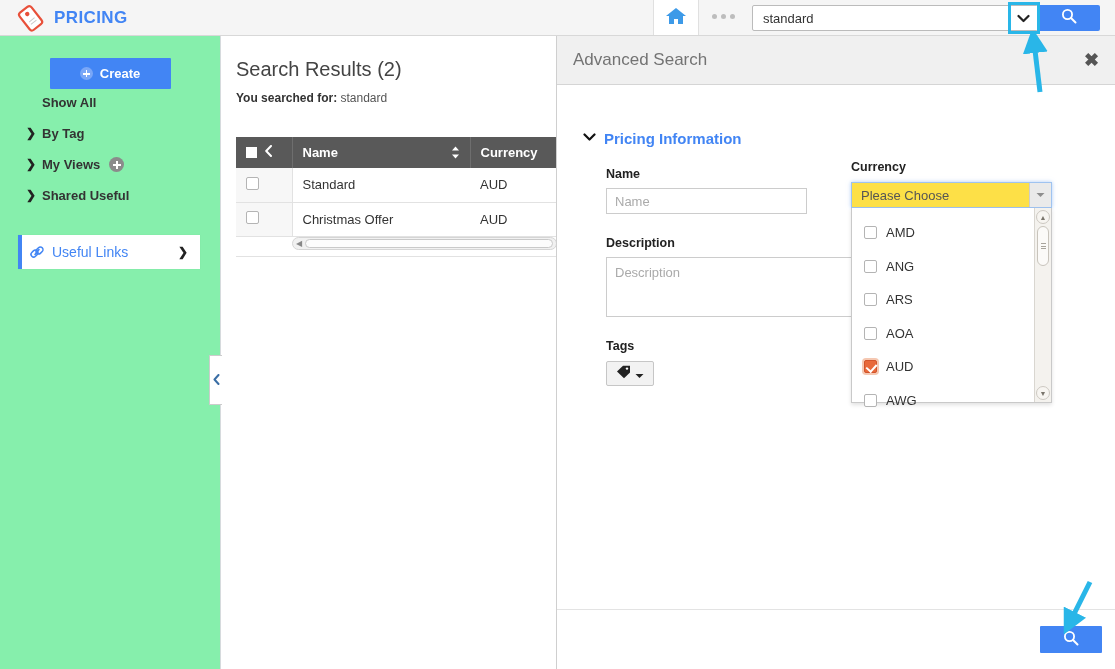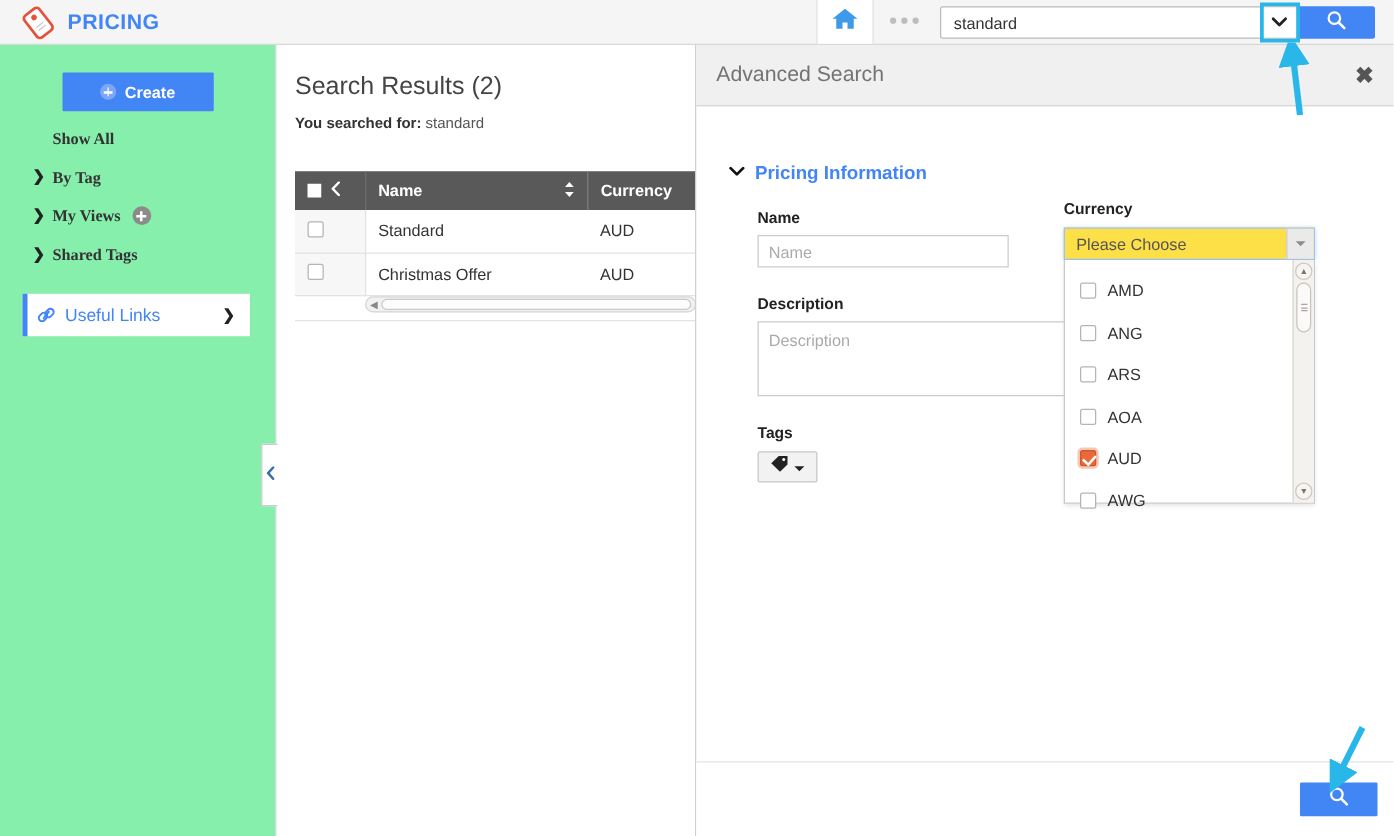--- a/index.html
+++ b/index.html
@@ -82,24 +82,23 @@
   .nav-card {
     margin: 16px 20px 0 18px; height: 34px; background: #ffffff;
     border-left: 4px solid #4285f4; display: flex; align-items: center;
     cursor: pointer; box-shadow: 0 0 1px rgba(0,0,0,.08);
   }
   .nav-card .ic { width: 30px; display: flex; justify-content: center; align-items: center; }
   .nav-card .lbl { font-size: 14px; color: #4285f4; flex: 1; }
   .nav-card .ch { padding-right: 12px; font-size: 12px; color: #222; font-weight: bold; }
 
   .sub-item {
-    display: flex; align-items: center; height: 31px;
+    display: flex; align-items: flex-start; height: 31px;
     padding-left: 26px; font-size: 13px; font-weight: bold; color: #333;
     cursor: pointer;
-    font-family: Liberation Serif, serif;
   }
   .sub-item .arw { width: 16px; color: #222; font-size: 12px; font-weight: bold; }
   .sub-item.noarw { padding-left: 42px; }
   .plus-grey {
     width: 15px; height: 15px; border-radius: 50%; background: #8b8b8b;
     margin-left: 9px; position: relative; display: inline-block;
   }
   .plus-grey:before, .plus-grey:after { content: ""; position: absolute; background: #fff; }
   .plus-grey:before { left: 3.5px; top: 7px; width: 8px; height: 1.5px; }
   .plus-grey:after { left: 6.75px; top: 3.5px; width: 1.5px; height: 8px; }
@@ -331,21 +330,21 @@
         <span class="arw">❯</span>
         <span>By Tag</span>
       </div>
       <div class="sub-item">
         <span class="arw">❯</span>
         <span>My Views</span>
         <span class="plus-grey"></span>
       </div>
       <div class="sub-item">
         <span class="arw">❯</span>
-        <span>Shared Tags</span>
+        <span>Shared Useful</span>
       </div>
     </div>
 
     <div class="nav-card" style="justify-content:center;">
       <span class="ic">
         <svg width="16" height="14" viewBox="0 0 16 14">
           <path d="M6 9.5 L10 4.5" stroke="#4285f4" stroke-width="1.6" stroke-linecap="round"></path>
           <path d="M9.5 2.8 a2.6 2.6 0 0 1 3.7 3.7 L11.6 8.1 a2.6 2.6 0 0 1 -3.7 -3.7 Z" fill="none" stroke="#4285f4" stroke-width="1.5"></path>
           <path d="M6.5 11.2 a2.6 2.6 0 0 1 -3.7 -3.7 L4.4 5.9 a2.6 2.6 0 0 1 3.7 3.7 Z" fill="none" stroke="#4285f4" stroke-width="1.5"></path>
         </svg>

